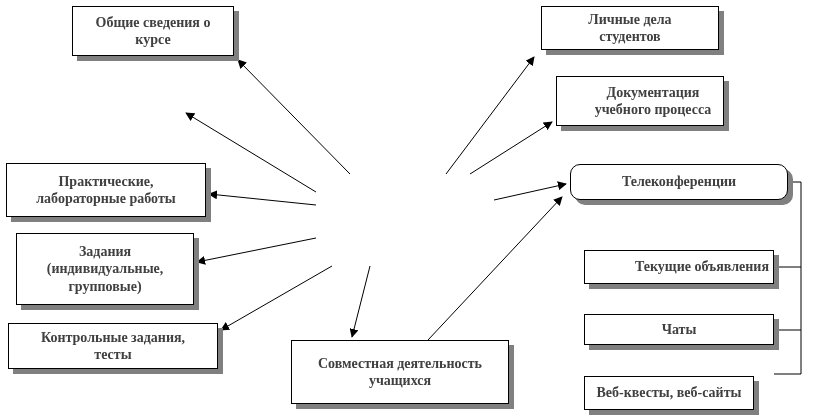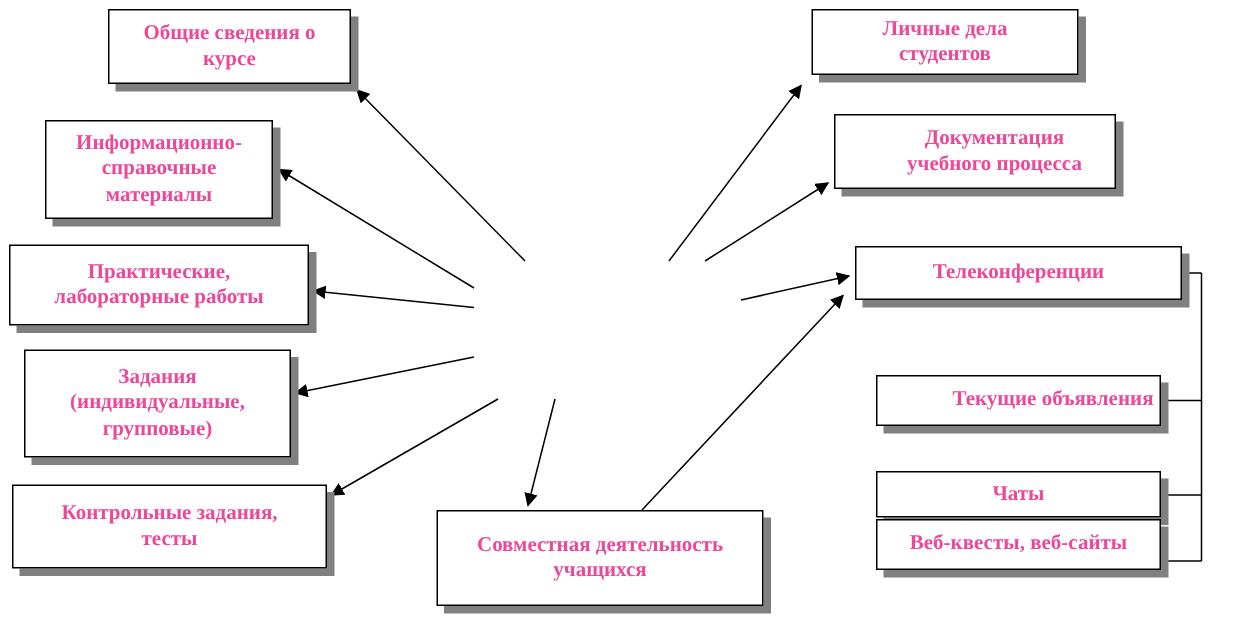--- a/index.html
+++ b/index.html
@@ -18,40 +18,40 @@
     position:absolute;
     box-sizing:border-box;
     background:#ffffff;
     border:1px solid #000000;
     box-shadow:5px 5px 0 #808080;
     display:flex;align-items:center;justify-content:center;
     text-align:center;
     font-weight:bold;
     font-size:14px;
     line-height:1.22;
-    color:#ec4899;
+    color:#404040;
     padding:2px 4px;
   }
   .box .lbl{white-space:pre-line;}
   
   #b-general  {left:72px;  top:6px;   width:162px; height:50px;}
   #b-info     {left:30px;  top:80px;  width:152px; height:66px;}
   #b-practical{left:6px;   top:163px; width:200px; height:54px;}
   #b-tasks    {left:16px;  top:233px; width:178px; height:72px;text-align:center;}
-  #b-control  {left:8px;   top:323px; width:210px; height:56px;}
+  #b-control  {left:8px;   top:323px; width:210px; height:46px;}
   
   #b-center   {left:316px; top:174px; width:178px; height:92px;}
   #b-joint    {left:291px; top:340px; width:218px; height:64px;}
   
   #b-personal {left:541px; top:6px;   width:178px; height:44px;text-align:center;}
-  #b-docs     {left:556px; top:76px;  width:188px; height:50px;padding-left:30px;}
-  #b-teleconf {left:570px; top:164px; width:218px; height:36px;}
+  #b-docs     {left:556px; top:76px;  width:168px; height:50px;padding-left:30px;}
+  #b-teleconf {left:570px; top:164px; width:218px; height:36px;border-radius:10px;}
   #b-announce {left:584px; top:250px; width:190px; height:34px;justify-content:flex-end;}
   #b-chats    {left:584px; top:314px; width:190px; height:31px;text-align:right;}
-  #b-web      {left:584px; top:346px; width:190px; height:34px;text-align:center;}
+  #b-web      {left:584px; top:376px; width:170px; height:34px;text-align:center;}
 </style>
 </head>
 <body>
 
 <div class="canvas">
 
   <svg class="connector-layer" width="830" height="418" viewBox="0 0 830 418" xmlns="http://www.w3.org/2000/svg">
     <defs>
       <marker id="arrow" viewBox="0 0 10 10" refX="9" refY="5" markerWidth="9" markerHeight="9" orient="auto-start-reverse">
         <path d="M0,0 L10,5 L0,10 z" fill="#000000"></path>
@@ -73,25 +73,20 @@
     <line x1="788" y1="182" x2="801" y2="182" stroke="#000" stroke-width="1"></line>
     <line x1="801" y1="182" x2="801" y2="374" stroke="#000" stroke-width="1"></line>
     <line x1="801" y1="267" x2="774" y2="267" stroke="#000" stroke-width="1"></line>
     <line x1="801" y1="330" x2="774" y2="330" stroke="#000" stroke-width="1"></line>
     <line x1="801" y1="374" x2="774" y2="374" stroke="#000" stroke-width="1"></line>
   </svg>
 
   <div class="box" id="b-general">
     <span class="lbl">Общие сведения о
 курсе</span>
-  </div>
-  <div class="box" id="b-info">
-    <span class="lbl">Информационно-
-справочные
-материалы</span>
   </div>
   <div class="box" id="b-practical">
     <span class="lbl">Практические,
 лабораторные работы</span>
   </div>
   <div class="box" id="b-tasks">
     <span class="lbl">Задания
 (индивидуальные,
 групповые)</span>
   </div>

